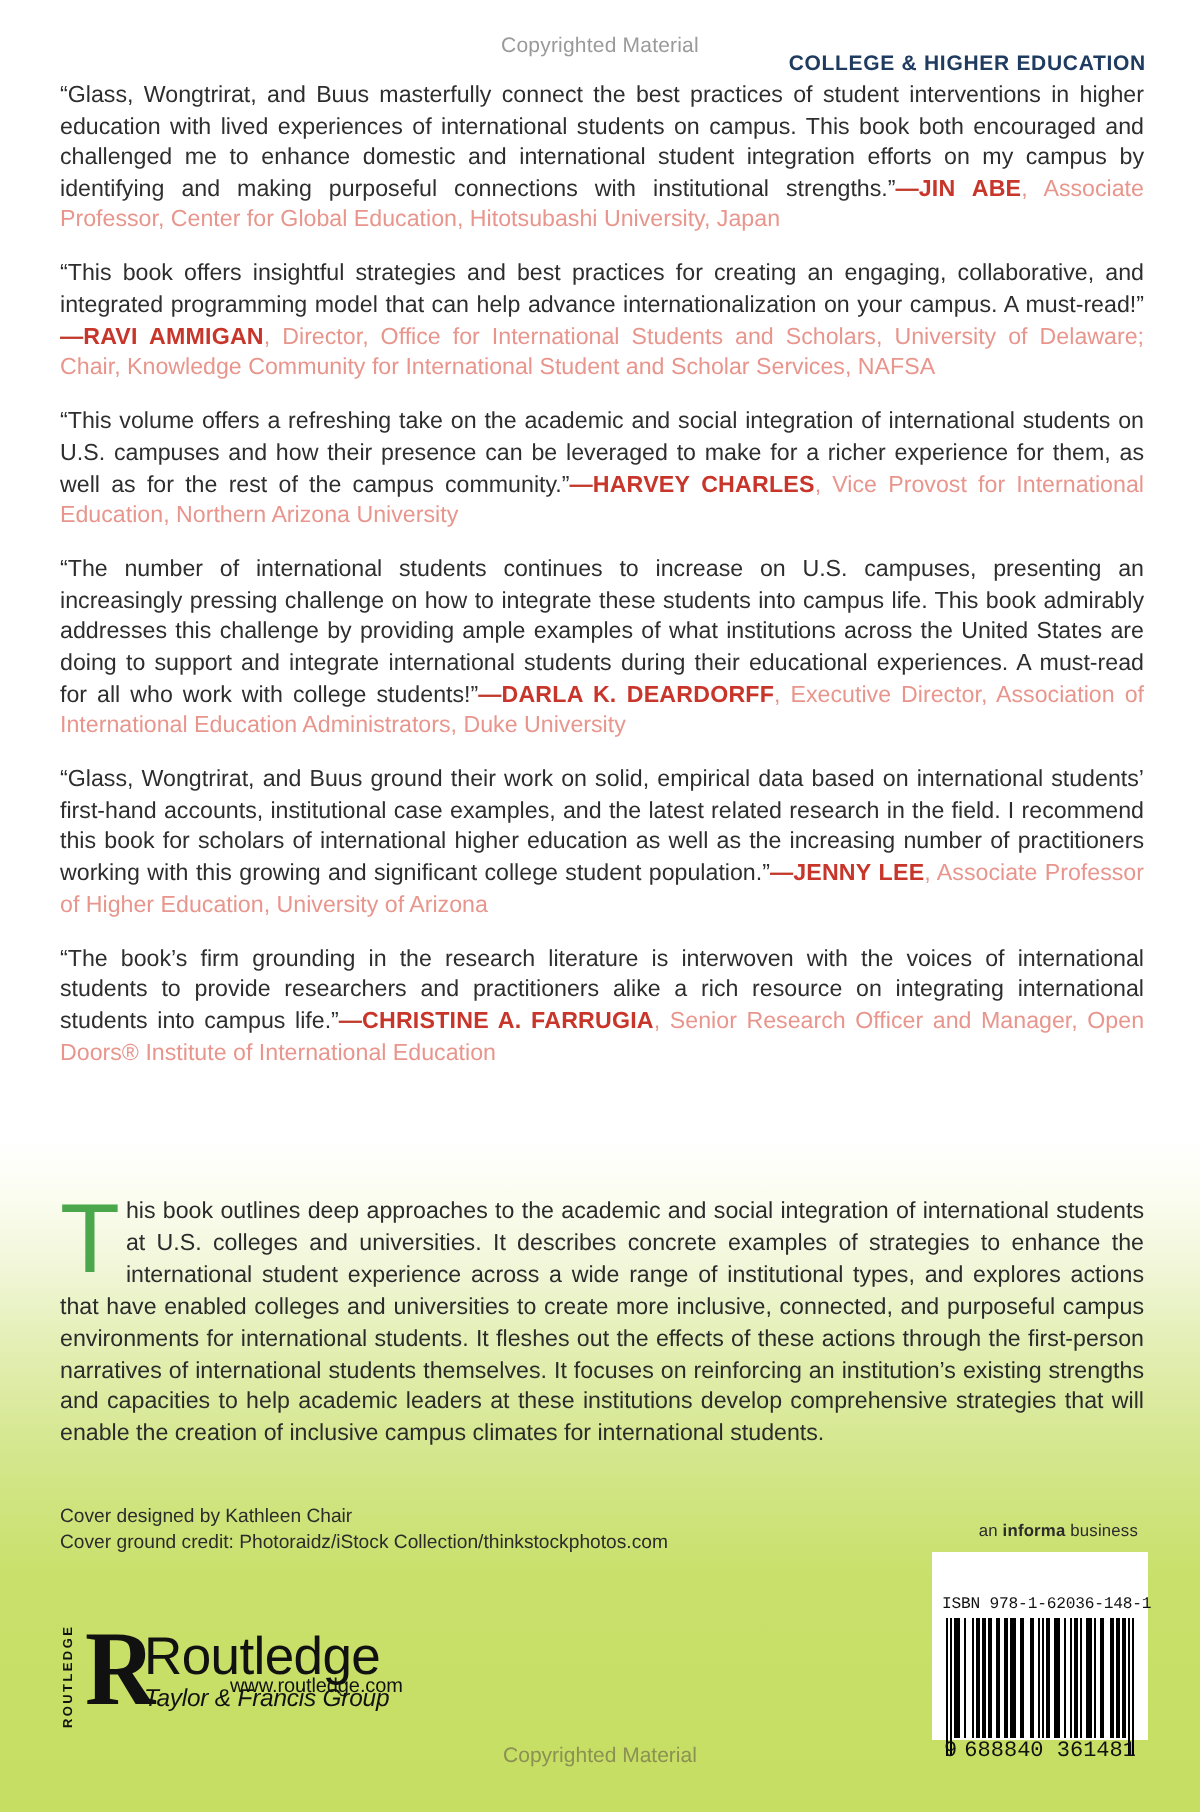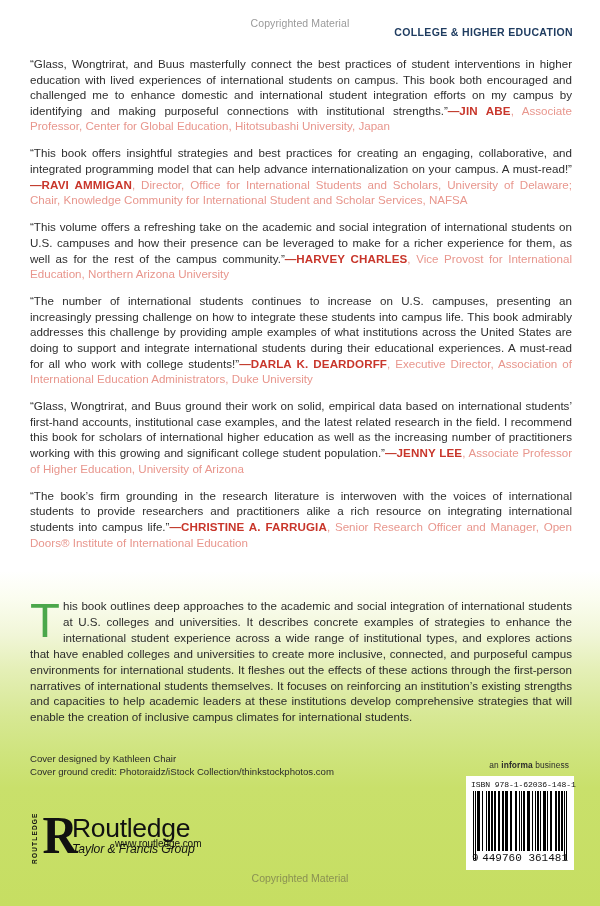--- a/index.html
+++ b/index.html
@@ -46,21 +46,21 @@
     right: 27px;
     font-size: 10.5px;
     font-weight: bold;
     letter-spacing: 0.35px;
     color: #1f3c60;
   }
 
   
   .blurbs {
     position: absolute;
-    top: 56px;
+    top: 40px;
     left: 30px;
     width: 542px;
   }
   .blurb {
     font-size: 11.6px;
     line-height: 15.6px;
     color: #2e2e2e;
     text-align: justify;
     text-justify: inter-word;
     margin-bottom: 11.5px;
@@ -123,21 +123,21 @@
   .informa b { font-weight: bold; }
 
   
   .barcode-box {
     position: absolute;
     top: 776px;
     left: 466px;
     width: 108px;
     height: 94px;
     background: #ffffff;
-    padding: 3px 5px 3px 5px;
+    padding: 21px 5px 3px 5px;
   }
   .isbn-text {
     font-family: "Liberation Mono", monospace;
     font-size: 8.1px;
     text-align: center;
     color: #111;
     letter-spacing: -0.1px;
     white-space: nowrap;
     margin-top: 1px;
   }
@@ -315,21 +315,21 @@
         <i style="width: 2px;"></i>
         <i style="width: 1px; background: transparent;"></i>
         <i style="width: 2px;"></i>
         <i style="width: 1px; background: transparent; margin-bottom: -9px;"></i>
         <i style="width: 1px; margin-bottom: -9px;"></i>
         <i style="width: 1px; background: transparent; margin-bottom: -9px;"></i>
         <i style="width: 1px; margin-bottom: -9px;"></i>
       </div>
     <div class="barnum">
       <span>9</span>
-      <span>449760 361481</span>
+      <span>688840 361481</span>
     </div>
   </div>
 
   <div class="routledge">
     <div class="rl-mark">
       <div class="rl-vert">ROUTLEDGE</div>
       <div class="rl-r">R</div>
     </div>
     <div class="rl-words">
       <div class="rl-name">Routledge</div>

